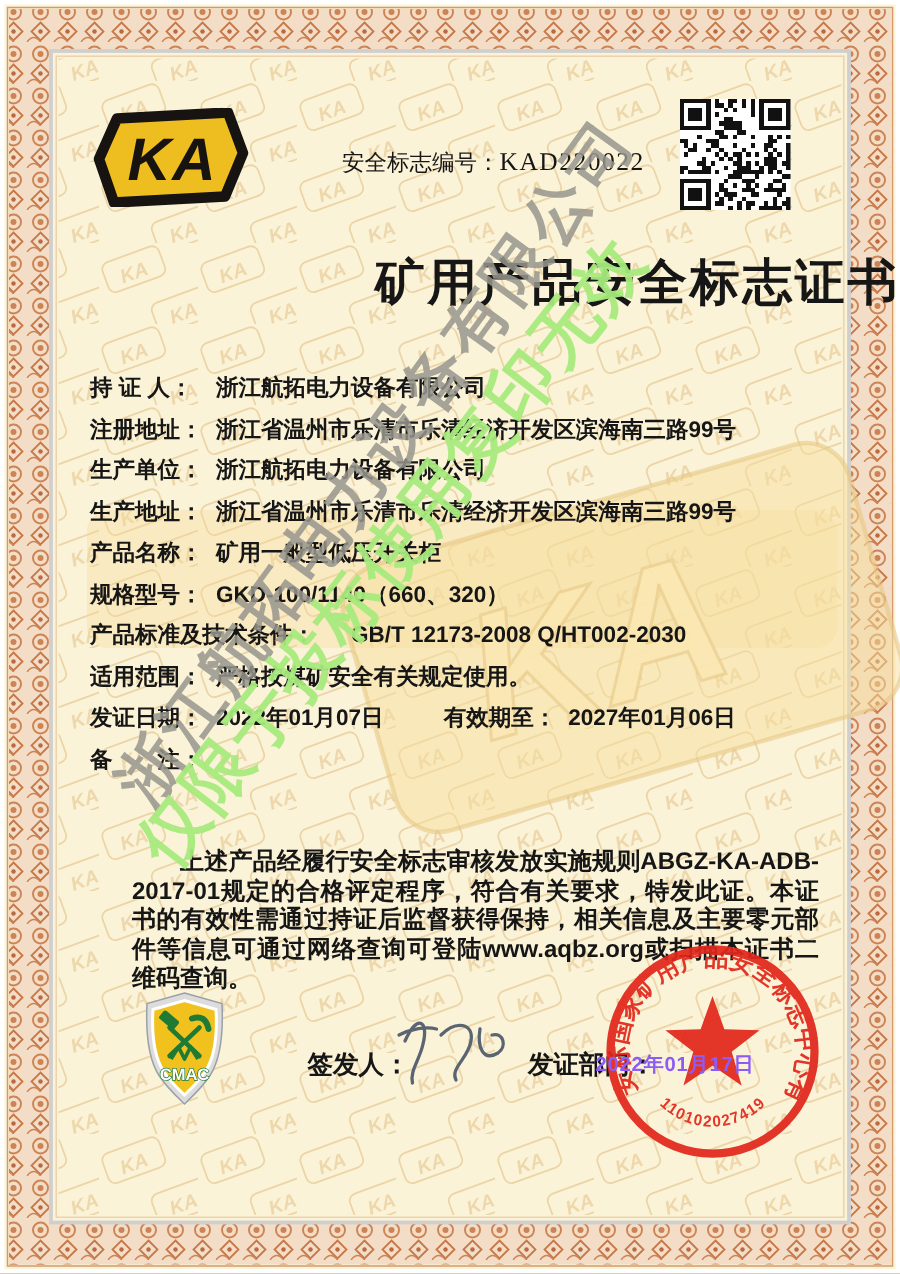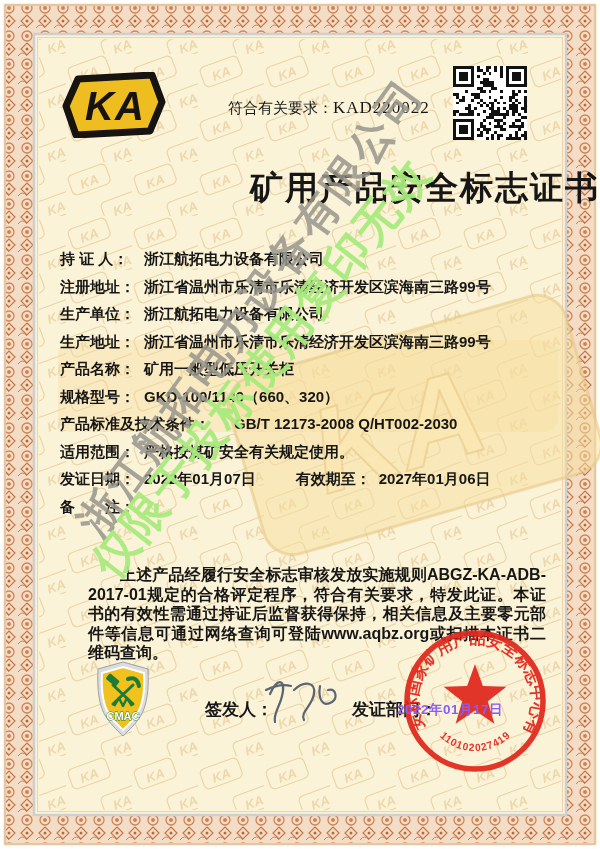--- a/index.html
+++ b/index.html
@@ -87,21 +87,21 @@
   </svg>
 
   <div class="content">
 
     <svg class="ka-logo" width="104" height="66" viewBox="0 0 104 66">
       <polygon points="16,7 90,3 100,30 88,59 14,63 4,34" fill="#eebd1f" stroke="#171310" stroke-width="7" stroke-linejoin="round"></polygon>
       <text x="23" y="48" font-size="40" font-weight="bold" font-style="italic" fill="#171310" letter-spacing="1">KA</text>
     </svg>
 
     <div class="cert-no">
-      <span>符合有关要求：</span><span class="num">KAD220022</span>
+      <span>安全标志编号：</span><span class="num">KAD220022</span>
     </div>
 
     <svg class="qr" width="74" height="74" viewBox="0 0 25 25" shape-rendering="crispEdges">
       <rect x="0" y="0" width="25" height="25" fill="#ffffff"></rect>
       <g id="qr-finders" fill="#111">
         <rect x="0" y="0" width="7" height="7"></rect>
           <rect x="1" y="1" width="5" height="5" fill="#fff"></rect>
           <rect x="2" y="2" width="3" height="3"></rect>
         <rect x="18" y="0" width="7" height="7"></rect>
           <rect x="19" y="1" width="5" height="5" fill="#fff"></rect>

